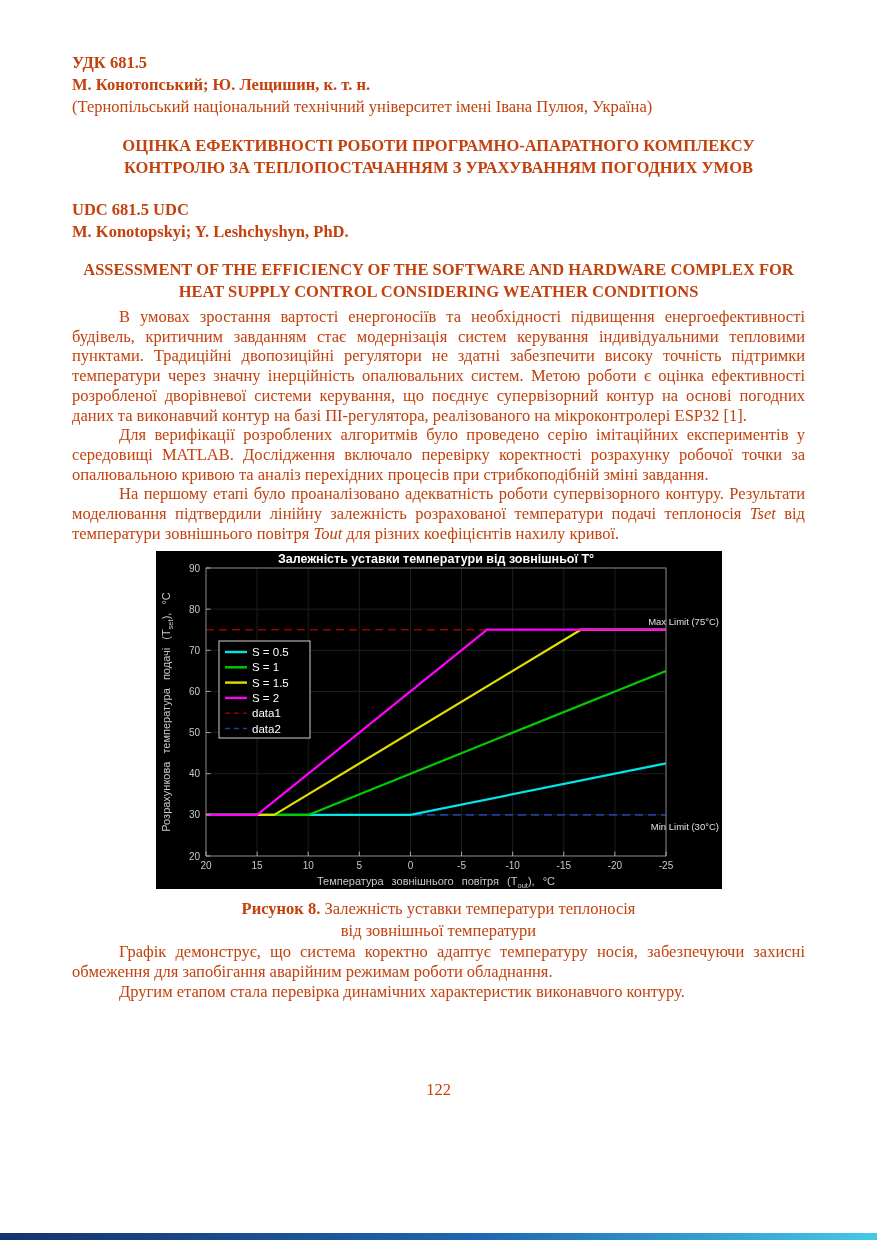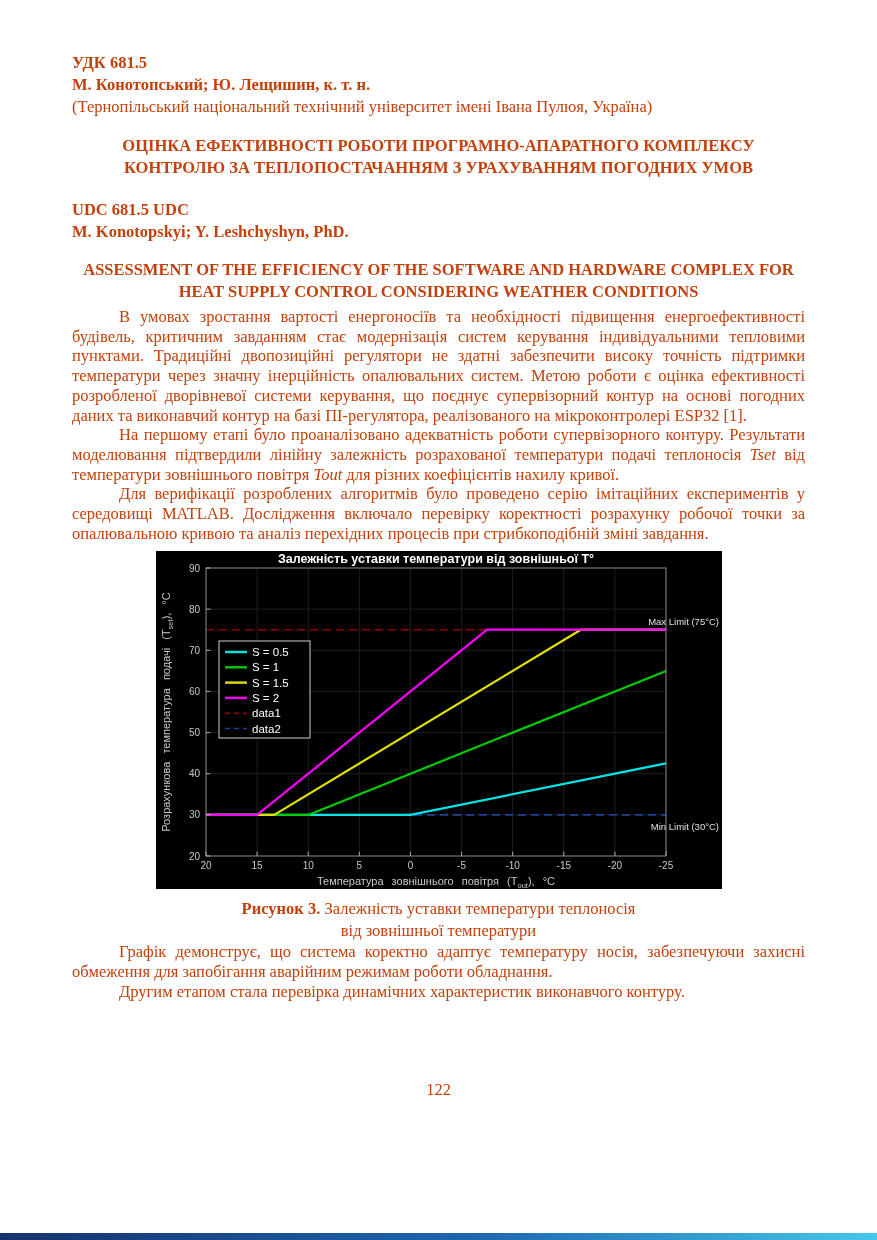--- a/index.html
+++ b/index.html
@@ -42,22 +42,22 @@
     <div class="line">(Тернопільський національний технічний університет імені Івана Пулюя, Україна)</div>
 
     <div class="doc-title">ОЦІНКА ЕФЕКТИВНОСТІ РОБОТИ ПРОГРАМНО-АПАРАТНОГО КОМПЛЕКСУ КОНТРОЛЮ ЗА ТЕПЛОПОСТАЧАННЯМ З УРАХУВАННЯМ ПОГОДНИХ УМОВ</div>
 
     <div class="line b udc-en">UDC 681.5 UDC</div>
     <div class="line b">M. Konotopskyi; Y. Leshchyshyn, PhD.</div>
 
     <div class="doc-title-en">ASSESSMENT OF THE EFFICIENCY OF THE SOFTWARE AND HARDWARE COMPLEX FOR HEAT SUPPLY CONTROL CONSIDERING WEATHER CONDITIONS</div>
 
     <div class="para first">В умовах зростання вартості енергоносіїв та необхідності підвищення енергоефективності будівель, критичним завданням стає модернізація систем керування індивідуальними тепловими пунктами. Традиційні двопозиційні регулятори не здатні забезпечити високу точність підтримки температури через значну інерційність опалювальних систем. Метою роботи є оцінка ефективності розробленої дворівневої системи керування, що поєднує супервізорний контур на основі погодних даних та виконавчий контур на базі ПІ-регулятора, реалізованого на мікроконтролері ESP32 [1].</div>
+    <div class="para">Для верифікації розроблених алгоритмів було проведено серію імітаційних експериментів у середовищі MATLAB. Дослідження включало перевірку коректності розрахунку робочої точки за опалювальною кривою та аналіз перехідних процесів при стрибкоподібній зміні завдання.</div>
     <div class="para"><span>На першому етапі було проаналізовано адекватність роботи супервізорного контуру. Результати моделювання підтвердили лінійну залежність розрахованої температури подачі теплоносія </span><span class="ital">Tset</span><span> від температури зовнішнього повітря </span><span class="ital">Tout</span><span> для різних коефіцієнтів нахилу кривої.</span></div>
-    <div class="para">Для верифікації розроблених алгоритмів було проведено серію імітаційних експериментів у середовищі MATLAB. Дослідження включало перевірку коректності розрахунку робочої точки за опалювальною кривою та аналіз перехідних процесів при стрибкоподібній зміні завдання.</div>
 
     <div class="figure" id="figure1"><svg viewBox="0 0 566 338" width="566" height="338" style="font-family: &quot;Liberation Sans&quot;, &quot;DejaVu Sans&quot;, sans-serif;">
           <rect x="0" y="0" width="566" height="338" fill="#000000"></rect>
           <g stroke="#1e1e1e" stroke-width="1">
             <line x1="50" y1="17" x2="50" y2="305"></line>
             <line x1="101.11111111111111" y1="17" x2="101.11111111111111" y2="305"></line>
             <line x1="152.22222222222223" y1="17" x2="152.22222222222223" y2="305"></line>
             <line x1="203.33333333333334" y1="17" x2="203.33333333333334" y2="305"></line>
             <line x1="254.44444444444446" y1="17" x2="254.44444444444446" y2="305"></line>
             <line x1="305.55555555555554" y1="17" x2="305.55555555555554" y2="305"></line>
@@ -149,21 +149,21 @@
             <line x1="69" y1="146.9" x2="91" y2="146.9" stroke="#ff00ff" stroke-width="2.4"></line>
             <text x="96" y="150.9" fill="#ffffff" font-size="11.5">S = 2</text>
             <line x1="69" y1="162.2" x2="91" y2="162.2" stroke="#990000" stroke-width="1.5" stroke-dasharray="5 4"></line>
             <text x="96" y="166.2" fill="#ffffff" font-size="11.5">data1</text>
             <line x1="69" y1="177.5" x2="91" y2="177.5" stroke="#1f3f99" stroke-width="1.5" stroke-dasharray="5 4"></line>
             <text x="96" y="181.5" fill="#ffffff" font-size="11.5">data2</text>
           </g>
         </svg></div>
 
     <div class="figcaption">
-      <div><span class="b">Рисунок 3.</span><span> Залежність уставки температури теплоносія</span></div>
+      <div><span class="b">Рисунок 8.</span><span> Залежність уставки температури теплоносія</span></div>
       <div>від зовнішньої температури</div>
     </div>
 
     <div class="para">Графік демонструє, що система коректно адаптує температуру носія, забезпечуючи захисні обмеження для запобігання аварійним режимам роботи обладнання.</div>
     <div class="para">Другим етапом стала перевірка динамічних характеристик виконавчого контуру.</div>
 
     <div class="page-number">122</div>
   </div>
 
   <div class="footer-bar"></div>

